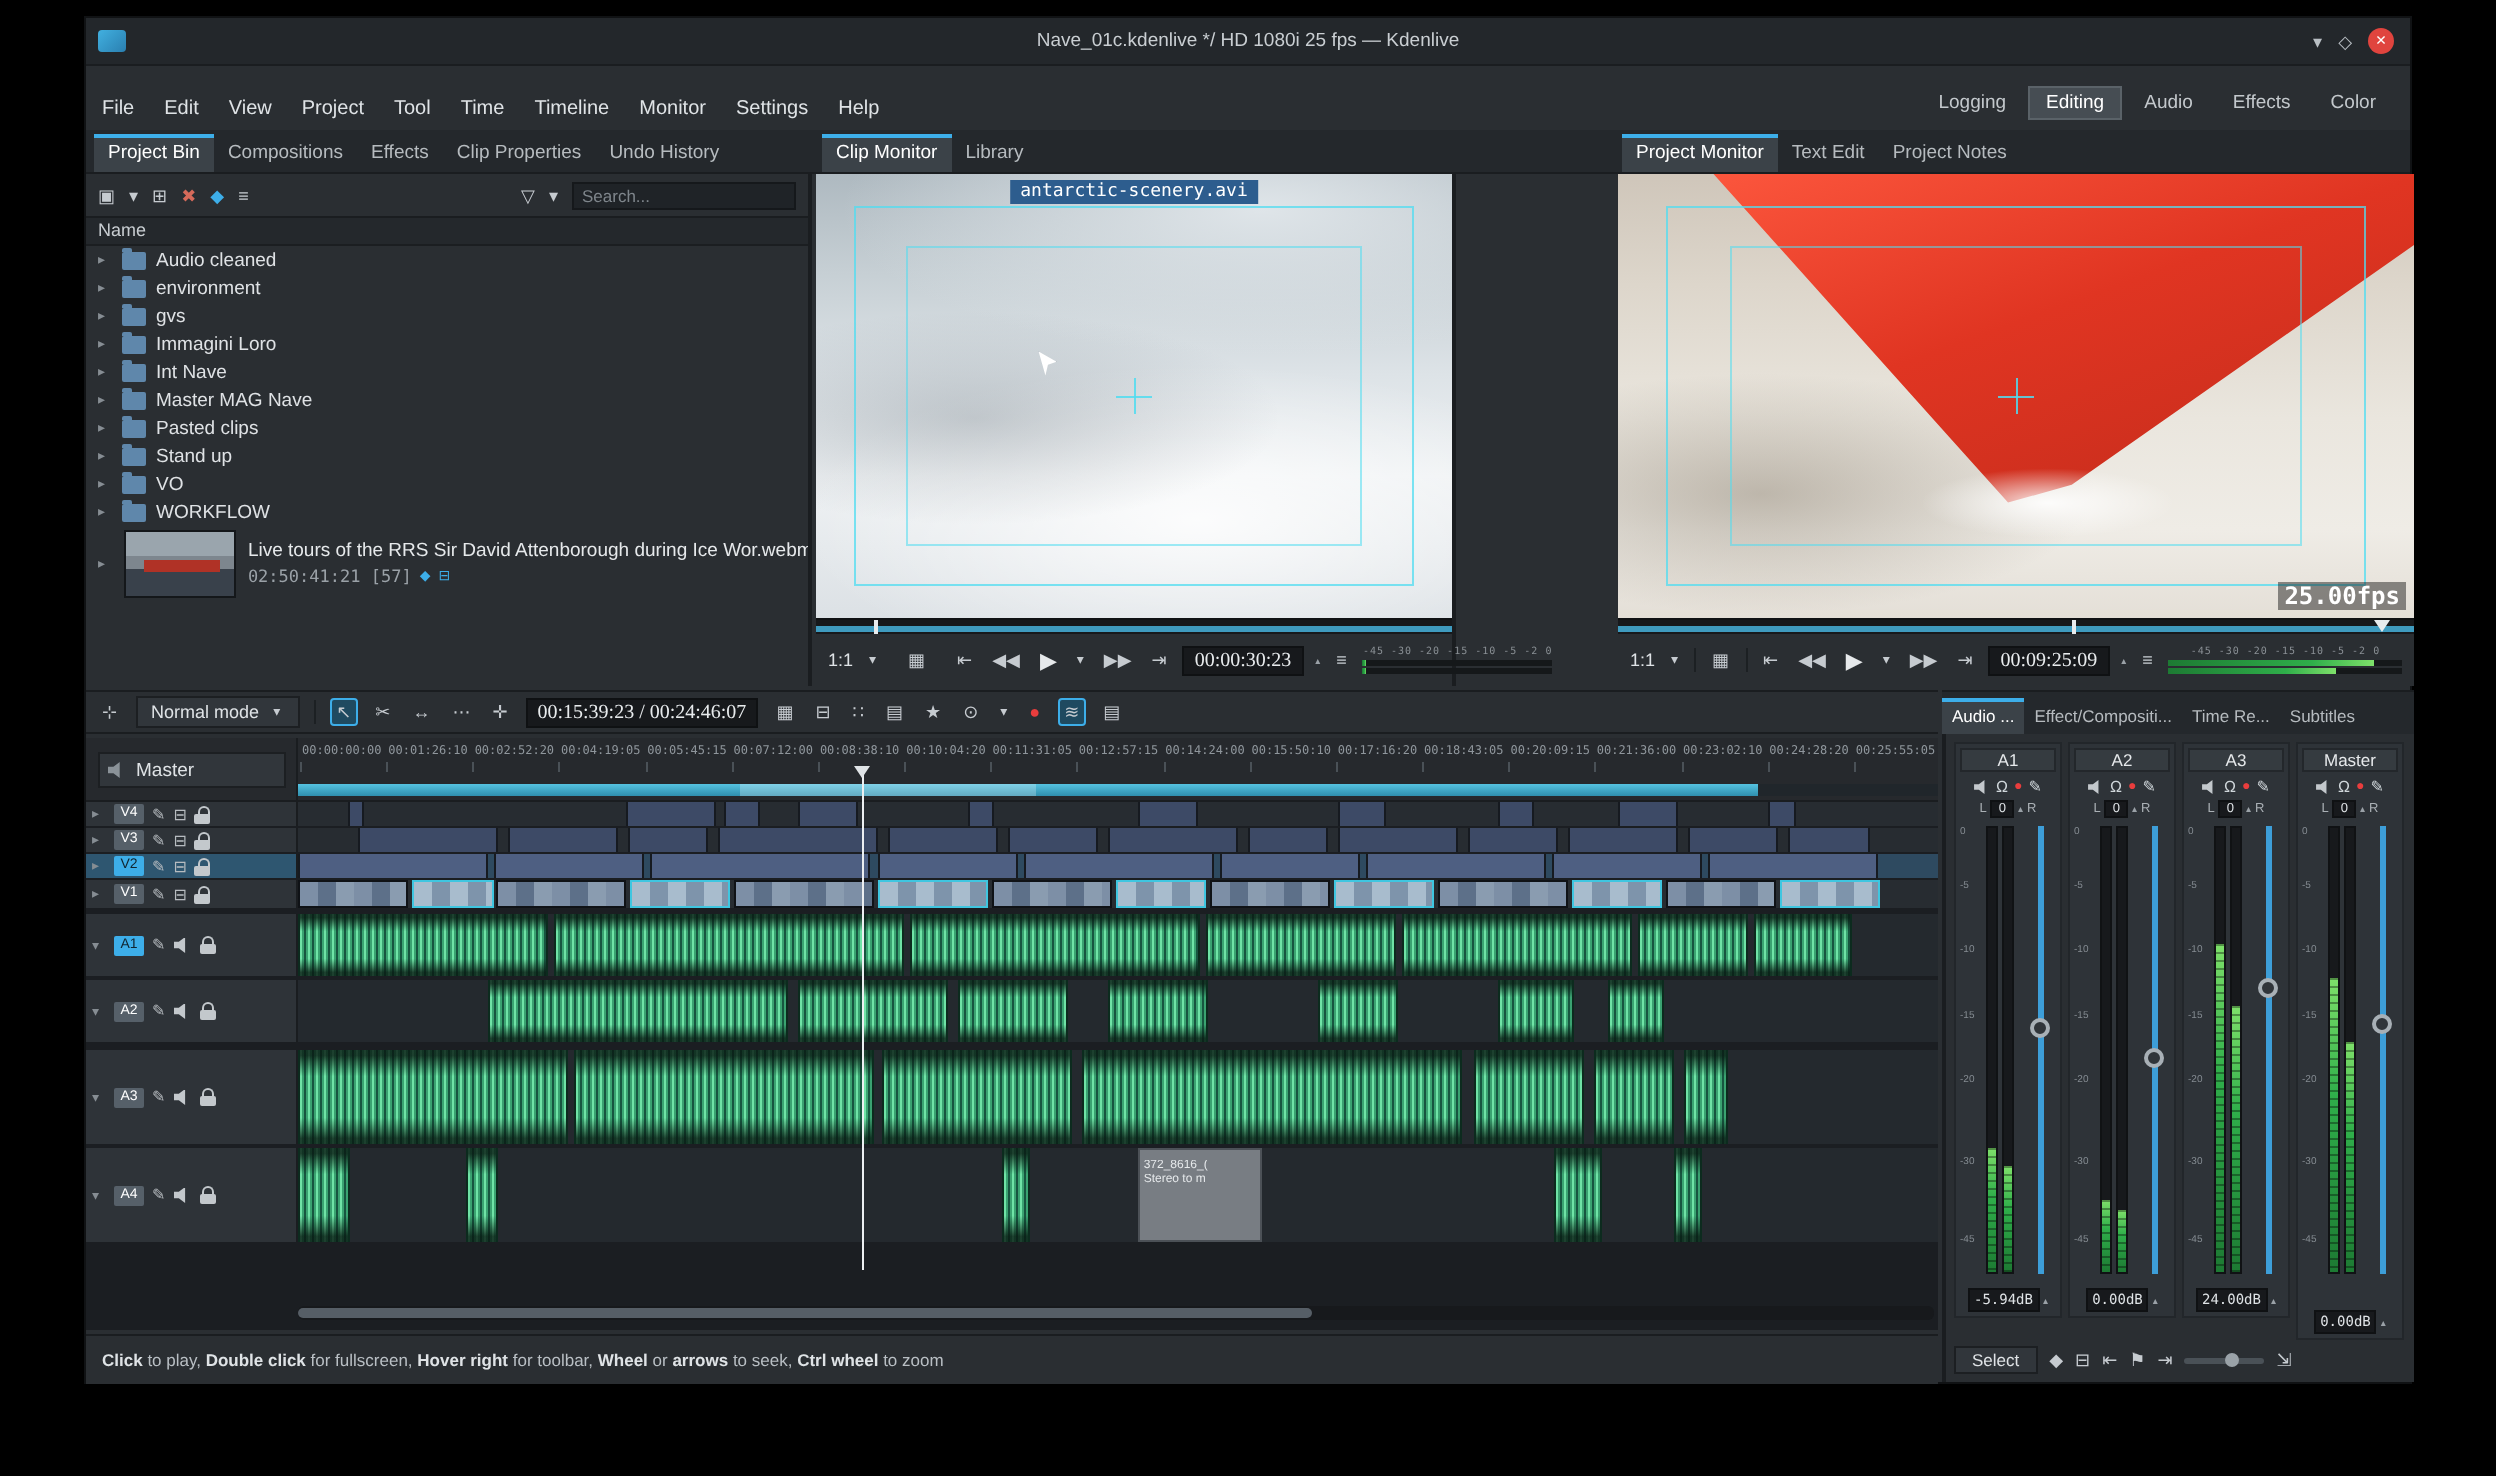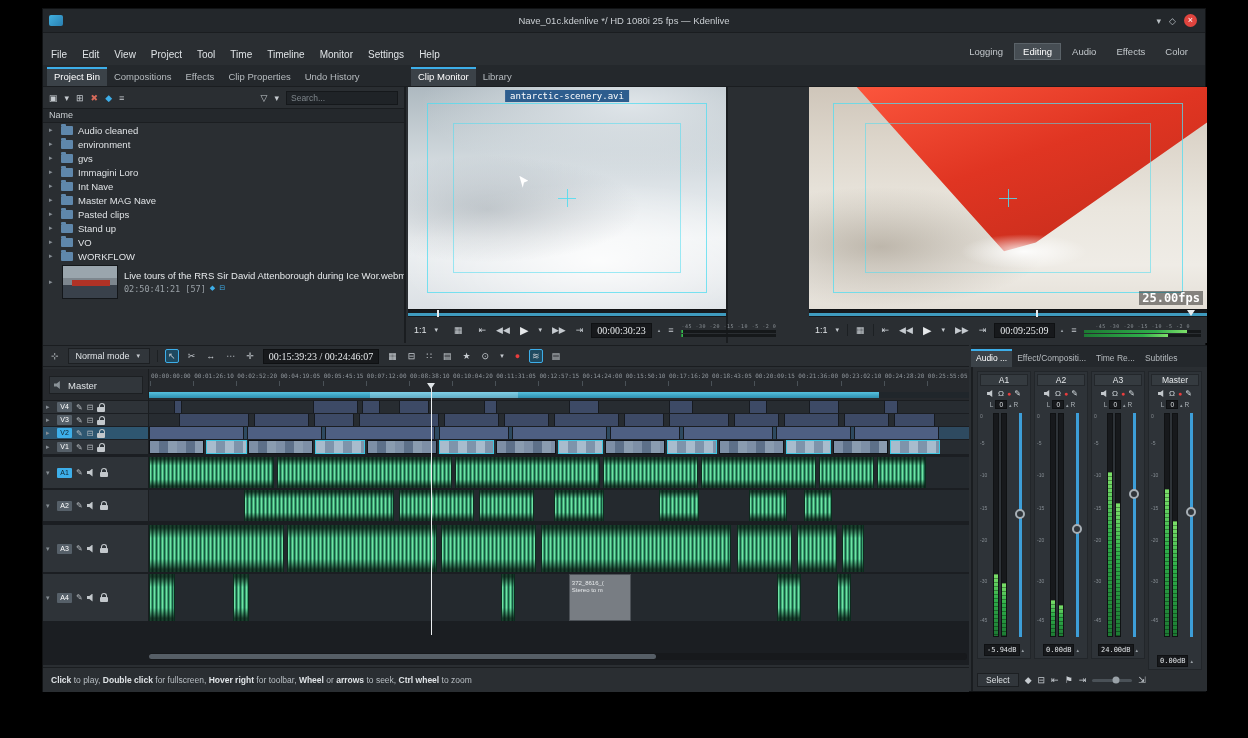--- a/index.html
+++ b/index.html
@@ -274,20 +274,25 @@
         <div class="tab active">Project Bin</div>
         <div class="tab">Compositions</div>
         <div class="tab">Effects</div>
         <div class="tab">Clip Properties</div>
         <div class="tab">Undo History</div>
       </div>
     <div class="tabgroup tg-clip">
         <div class="tab active">Clip Monitor</div>
         <div class="tab">Library</div>
       </div>
+    <div class="tabgroup tg-proj">
+        <div class="tab active">Project Monitor</div>
+        <div class="tab">Text Edit</div>
+        <div class="tab">Project Notes</div>
+      </div>
   </div>
 
   <div class="bin">
     <div class="bin-toolbar">
       <span class="bt-ic">▣</span>
       <span class="bt-ic">▾</span>
       <span class="bt-ic">⊞</span>
       <span class="bt-ic red">✖</span>
       <span class="bt-ic blue">◆</span>
       <span class="bt-ic">≡</span>

